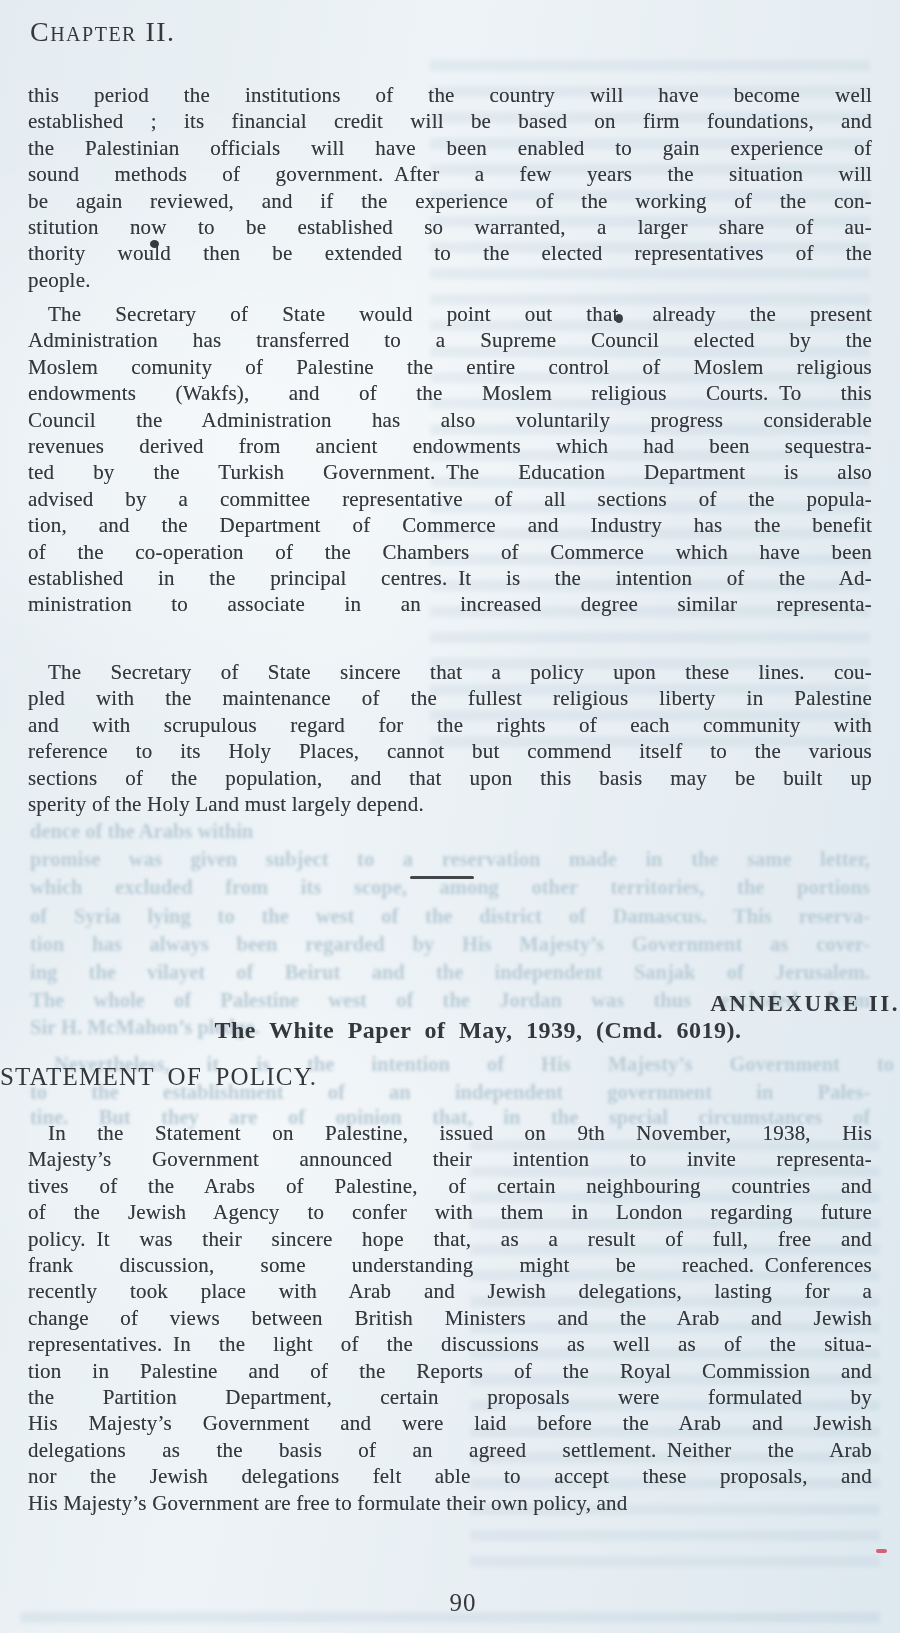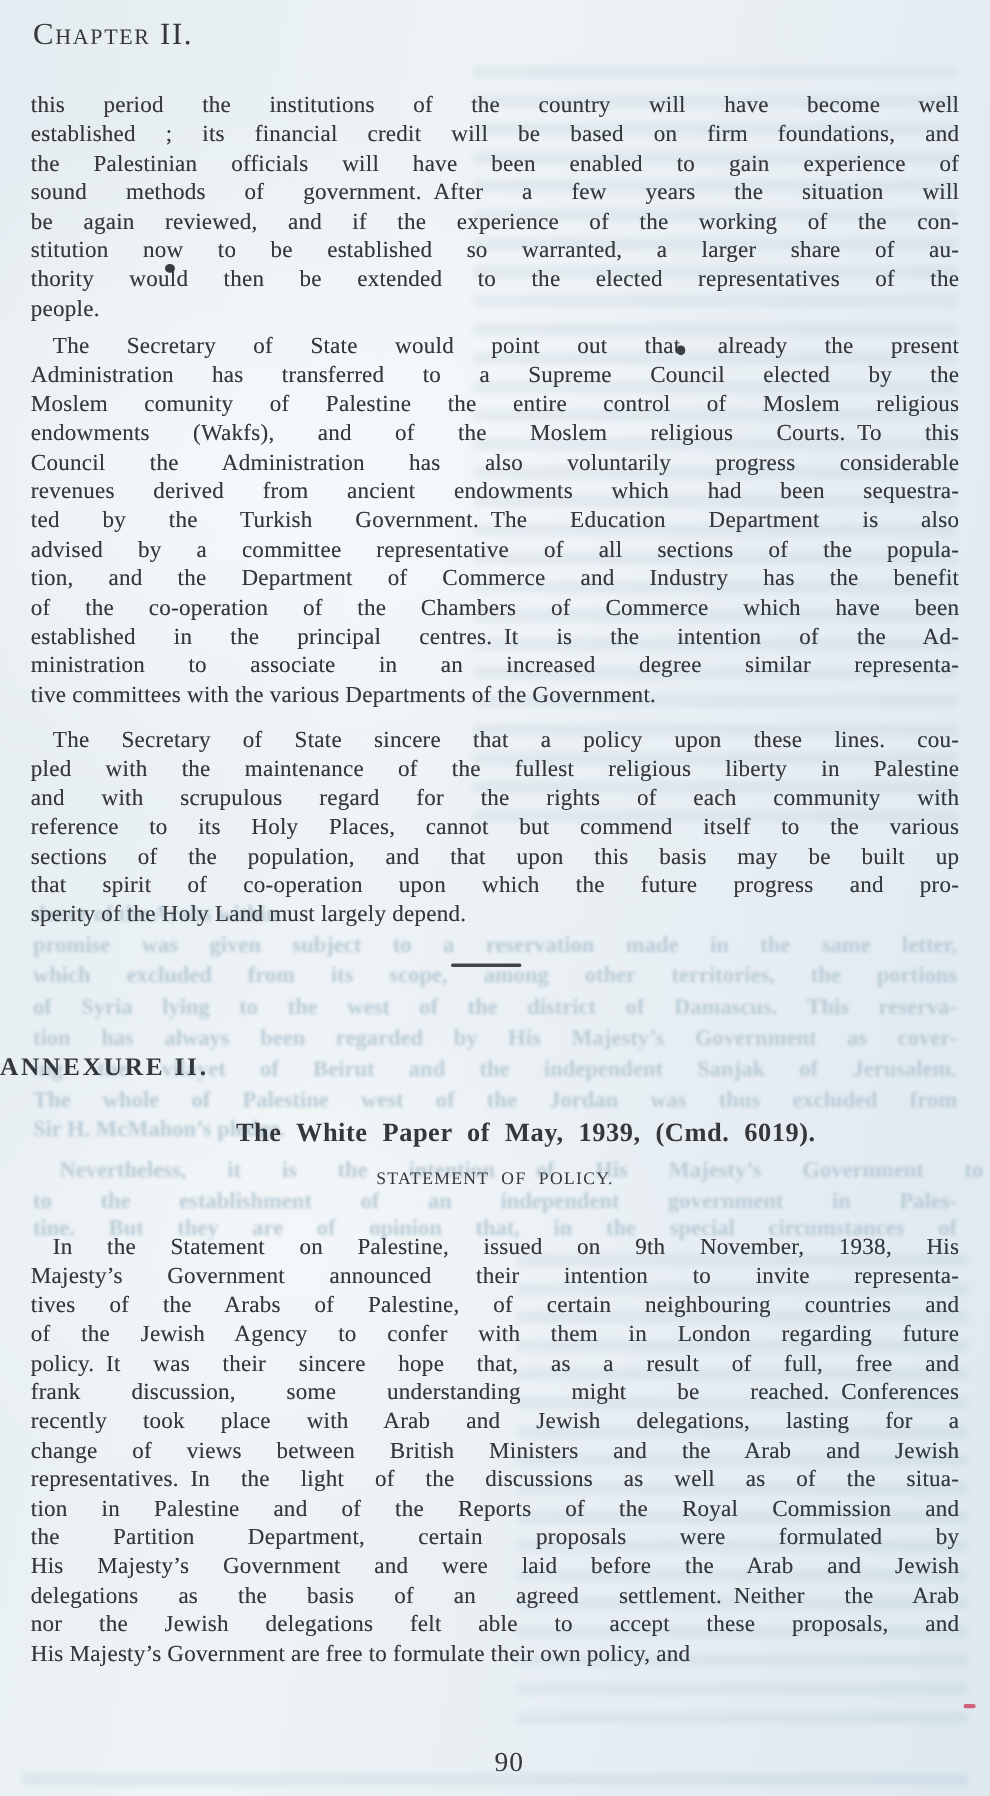--- a/index.html
+++ b/index.html
@@ -55,30 +55,30 @@
   .para.indent .line:first-child{text-indent:20px;}
   .p1{top:82px;}
   .p2{top:301px;}
   .p3{top:659px;}
   .p4{top:1120px;}
   .section-rule{
     position:absolute;top:876px;left:410px;width:64px;height:3px;
     background:#41464a;border-radius:2px;
   }
   .annexure-title{
-    position:absolute;top:957px;left:0;width:100%;text-align:left;
+    position:absolute;top:991px;left:0;width:100%;text-align:right;
     font-size:23px;font-weight:700;letter-spacing:2.5px;
   }
   .whitepaper-title{
     position:absolute;top:1017px;left:0;width:100%;text-align:center;
     font-size:24px;font-weight:700;letter-spacing:.5px;word-spacing:7px;padding-left:28px;
   }
   .statement-title{
-    position:absolute;top:1063px;left:0;width:100%;text-align:center;
-    font-size:16px;font-weight:400;letter-spacing:1.2px;word-spacing:6px;
+    position:absolute;top:1063px;left:0;width:100%;text-align:left;
+    font-size:25px;font-weight:400;letter-spacing:1.2px;word-spacing:6px;
   }
   .page-number{
     position:absolute;top:1589px;left:0;width:100%;text-align:center;
     font-size:25px;letter-spacing:1px;transform:translateX(13px);
   }
   
   .speck{position:absolute;border-radius:50%;}
   .speck-ink-1{left:615px;top:314px;width:8px;height:9px;background:#3a4045;filter:blur(.6px);}
   .speck-ink-2{left:150px;top:240px;width:9px;height:8px;background:#343a3f;filter:blur(.7px);}
   .speck-red{left:876px;top:1549px;width:11px;height:4px;border-radius:2px;background:var(--accent_speck,#d4607a);filter:blur(.6px);}
@@ -124,30 +124,28 @@
       <div class="line">Moslem comunity of Palestine the entire control of Moslem religious</div>
       <div class="line">endowments (Wakfs), and of the Moslem religious Courts. To this</div>
       <div class="line">Council the Administration has also voluntarily progress considerable</div>
       <div class="line">revenues derived from ancient endowments which had been sequestra-</div>
       <div class="line">ted by the Turkish Government. The Education Department is also</div>
       <div class="line">advised by a committee representative of all sections of the popula-</div>
       <div class="line">tion, and the Department of Commerce and Industry has the benefit</div>
       <div class="line">of the co-operation of the Chambers of Commerce which have been</div>
       <div class="line">established in the principal centres. It is the intention of the Ad-</div>
       <div class="line">ministration to associate in an increased degree similar representa-</div>
-      <div class="line last">tive committees with the various Departments of the Government.</div>
     </div>
 
   <div class="para p3 indent">
       <div class="line">The Secretary of State sincere that a policy upon these lines. cou-</div>
       <div class="line">pled with the maintenance of the fullest religious liberty in Palestine</div>
       <div class="line">and with scrupulous regard for the rights of each community with</div>
       <div class="line">reference to its Holy Places, cannot but commend itself to the various</div>
       <div class="line">sections of the population, and that upon this basis may be built up</div>
-      <div class="line">that spirit of co-operation upon which the future progress and pro-</div>
       <div class="line last">sperity of the Holy Land must largely depend.</div>
     </div>
 
   <div class="section-rule"></div>
 
   <div class="annexure-title">ANNEXURE II.</div>
 
   <div class="whitepaper-title">The White Paper of May, 1939, (Cmd. 6019).</div>
 
   <div class="statement-title">STATEMENT OF POLICY.</div>

